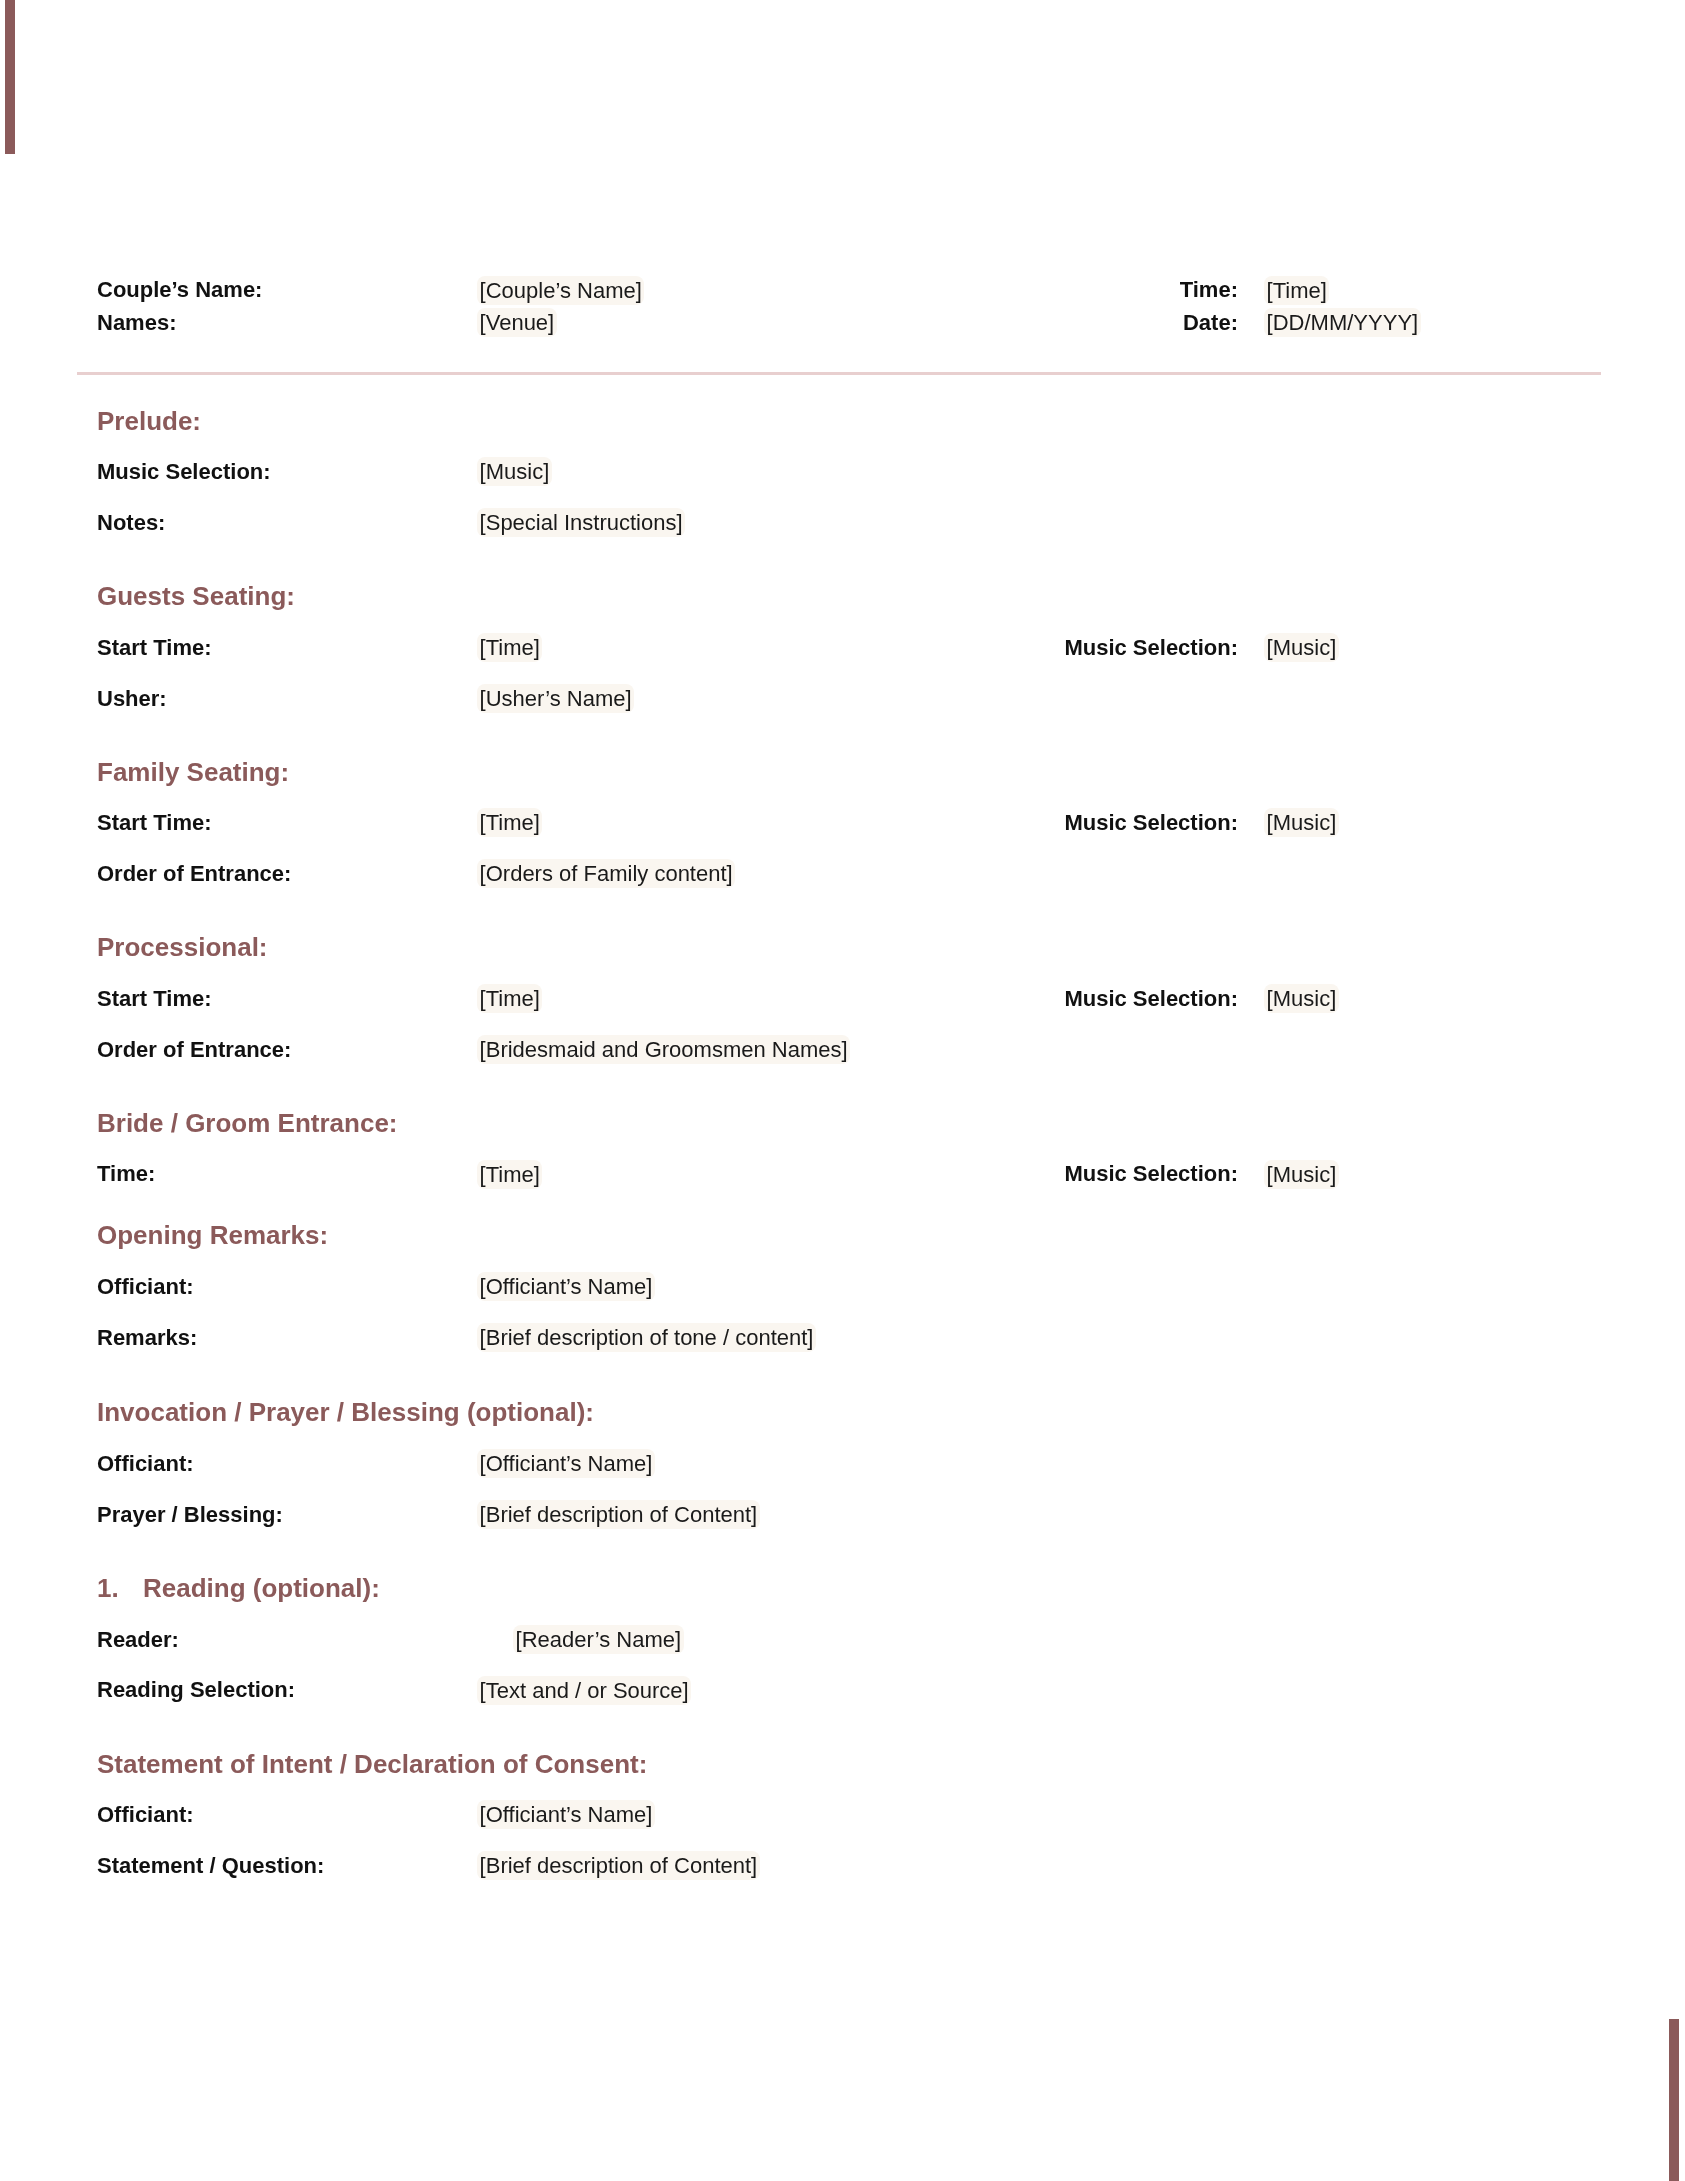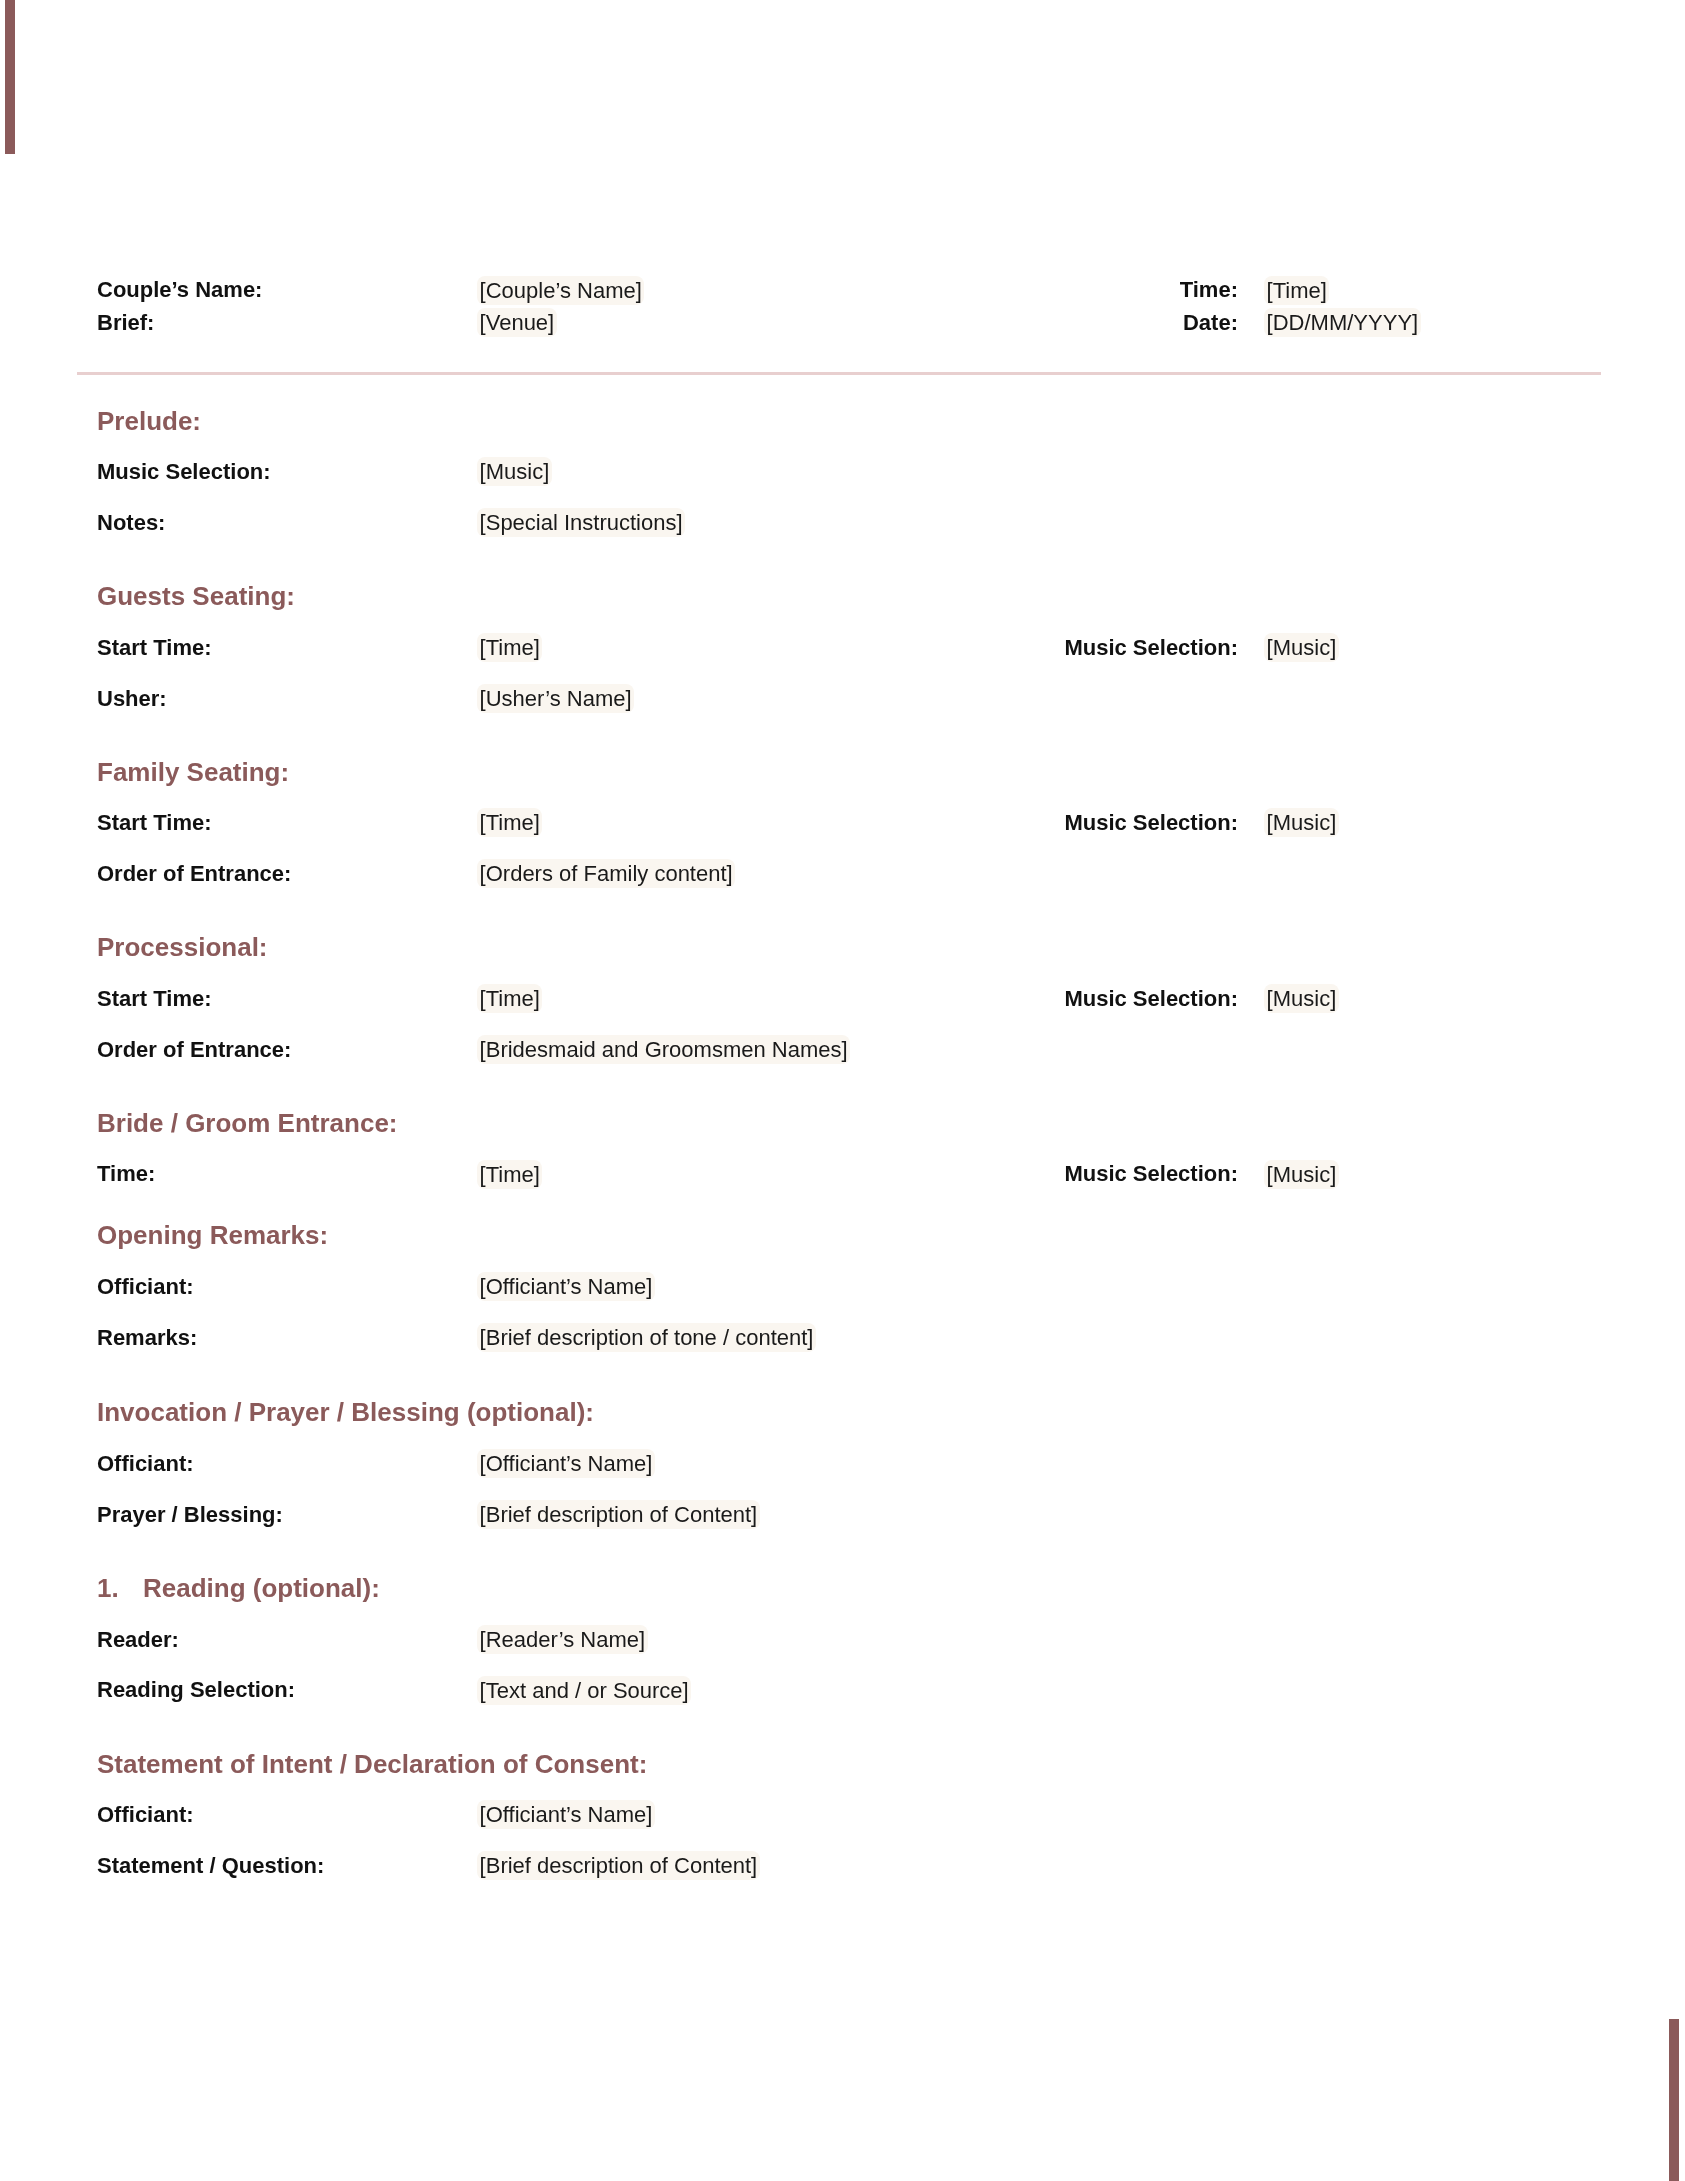--- a/index.html
+++ b/index.html
@@ -136,21 +136,21 @@
 <div class="page">
 
   <div class="accent-bar left-top"></div>
 
 
   <div id="header-block">
       <div class="field-label col-left" style="top: 277px;">Couple’s Name:</div>
       <div class="field-value col-left" style="top: 276px;">[Couple’s Name]</div>
       <div class="field-label col-right-header" style="top: 277px;">Time:</div>
       <div class="field-value col-right-header" style="top: 276px;">[Time]</div>
-      <div class="field-label col-left" style="top: 310px;">Brief:</div>
+      <div class="field-label col-left" style="top: 310px;">Names:</div>
       <div class="field-value col-left" style="top: 308px;">[Venue]</div>
       <div class="field-label col-right-header" style="top: 310px;">Date:</div>
       <div class="field-value col-right-header" style="top: 308px;">[DD/MM/YYYY]</div>
     </div>
 
   <div class="header-rule"></div>
 
   <div id="sections-block">
       <div class="section-heading" style="top: 406px;"><span>Prelude:</span></div>
       <div class="field-label col-left" style="top: 459px;">Music Selection:</div>
@@ -188,21 +188,21 @@
       <div class="field-value col-left" style="top: 1272px;">[Officiant’s Name]</div>
       <div class="field-label col-left" style="top: 1325px;">Remarks:</div>
       <div class="field-value col-left" style="top: 1323px;">[Brief description of tone / content]</div>
       <div class="section-heading" style="top: 1397px;"><span>Invocation / Prayer / Blessing (optional):</span></div>
       <div class="field-label col-left" style="top: 1451px;">Officiant:</div>
       <div class="field-value col-left" style="top: 1449px;">[Officiant’s Name]</div>
       <div class="field-label col-left" style="top: 1502px;">Prayer / Blessing:</div>
       <div class="field-value col-left" style="top: 1500px;">[Brief description of Content]</div>
       <div class="section-heading" style="top: 1573px;"><span class="list-number">1.</span><span>Reading (optional):</span></div>
       <div class="field-label col-left" style="top: 1627px;">Reader:</div>
-      <div class="field-value col-left" style="top: 1625px;">[Reader’s Name]</div>
+      <div class="field-value col-left" style="top: 1625px; margin-left: 36px;">[Reader’s Name]</div>
       <div class="field-label col-left" style="top: 1677px;">Reading Selection:</div>
       <div class="field-value col-left" style="top: 1676px;">[Text and / or Source]</div>
       <div class="section-heading" style="top: 1749px;"><span>Statement of Intent / Declaration of Consent:</span></div>
       <div class="field-label col-left" style="top: 1802px;">Officiant:</div>
       <div class="field-value col-left" style="top: 1800px;">[Officiant’s Name]</div>
       <div class="field-label col-left" style="top: 1853px;">Statement / Question:</div>
       <div class="field-value col-left" style="top: 1851px;">[Brief description of Content]</div>
     </div>
 
 

